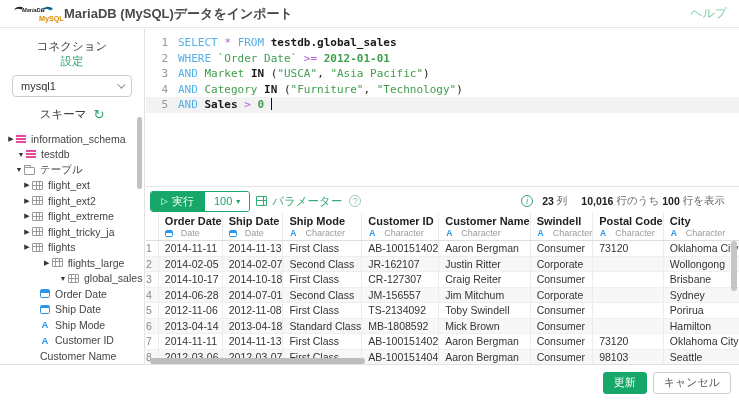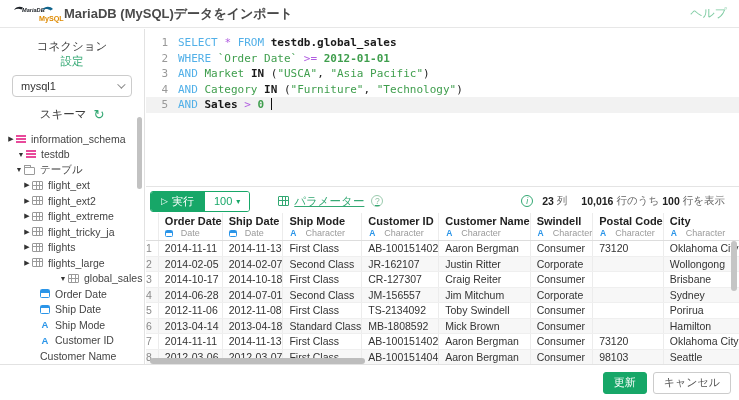--- a/index.html
+++ b/index.html
@@ -81,22 +81,22 @@
   .run-split { display:inline-flex; height:21px; border:1px solid var(--accent-green);
     border-radius:3px; overflow:hidden; }
   .run-btn { background:var(--accent-green); color:#fff; font-size:11px; border:none;
     display:flex; align-items:center; gap:4px; padding:0 10px; cursor:pointer;
     font-family:"Liberation Sans",sans-serif; }
   .play-icon { font-size:9px; line-height:1; }
   .limit-btn { background:#fff; color:var(--accent-green); font-size:11px; border:none;
     border-left:1px solid var(--accent-green); padding:0 9px; cursor:pointer;
     display:flex; align-items:center; gap:4px; font-family:"Liberation Sans",sans-serif; }
   .caret { font-size:8px; }
-  .param-link { display:flex; align-items:center; gap:5px; margin-left:28px;
-    color:var(--link-green); font-size:11.5px; cursor:pointer;text-decoration:underline; }
+  .param-link { display:flex; align-items:center; gap:5px; margin-left:6px;
+    color:var(--link-green); font-size:11.5px; cursor:pointer; }
   .icon-grid { width:11px; height:10px; border:1px solid var(--link-green); border-radius:1px;
     position:relative;
     background:
       linear-gradient(90deg, transparent 0 2.5px, var(--link-green) 2.5px 3.5px, transparent 3.5px 6px, var(--link-green) 6px 7px, transparent 7px),
       linear-gradient(180deg, transparent 0 3px, var(--link-green) 3px 4px, transparent 4px); }
   .q-icon { width:12px; height:12px; border-radius:50%; border:1px solid #9bcbae; color:#8dbf9f;
     font-size:8.5px; display:flex; align-items:center; justify-content:center; margin-left:2px; cursor:pointer; }
   .summary { margin-left:auto; display:flex; align-items:center; font-size:10.5px; color:#666;
     gap:3px; padding-right:8px; }
   .info-icon { width:12px; height:12px; border-radius:50%; border:1px solid var(--link-green);
@@ -201,21 +201,21 @@
         <div class="tree-item" style="padding-left: 22px;">
           <span class="tree-arrow">▶</span>
           <span class="tree-icn icon-table"></span>
           <span>flight_tricky_ja</span>
         </div>
         <div class="tree-item" style="padding-left: 22px;">
           <span class="tree-arrow">▶</span>
           <span class="tree-icn icon-table"></span>
           <span>flights</span>
         </div>
-        <div class="tree-item" style="padding-left: 22px;">
+        <div class="tree-item" style="padding-left: 22px; justify-content: center;">
           <span class="tree-arrow">▶</span>
           <span class="tree-icn icon-table"></span>
           <span>flights_large</span>
         </div>
         <div class="tree-item" style="padding-left: 22px; margin-left: 36px;">
           <span class="tree-arrow">▼</span>
           <span class="tree-icn icon-table"></span>
           <span>global_sales</span>
         </div>
         <div class="tree-item" style="padding-left: 40px;">

